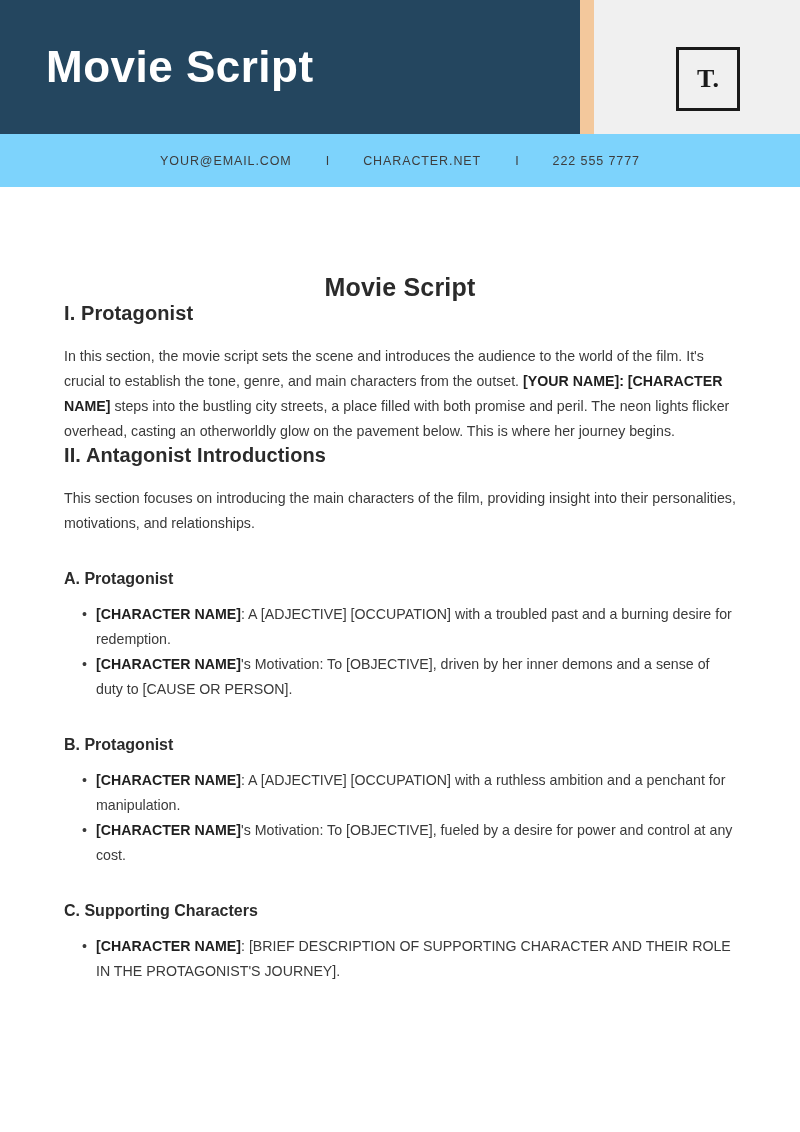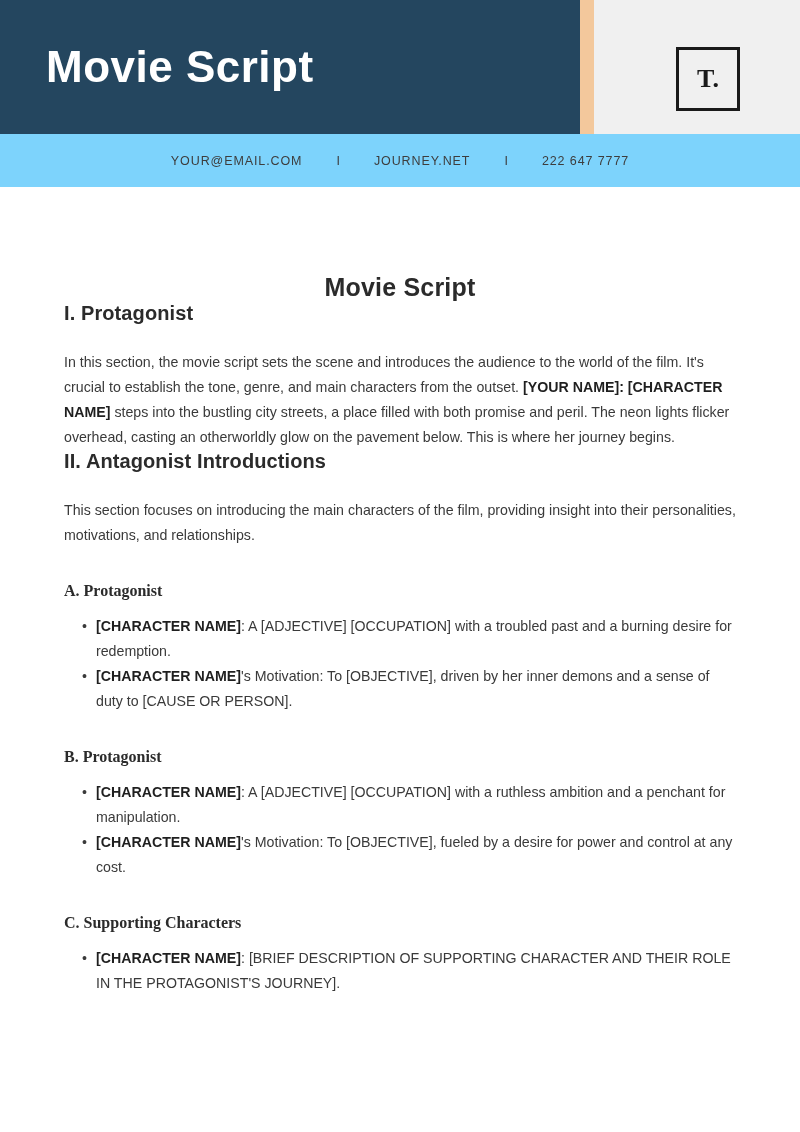--- a/index.html
+++ b/index.html
@@ -110,28 +110,27 @@
     color: #2b2b2b;
     margin: 0;
     letter-spacing: 0.1px;
   }
   .sec1 { margin-top: 62px; }
   .sec2 { margin-top: 44px; }
   p.para {
     font-size: 14.2px;
     line-height: 25px;
     color: #3a3a3a;
-    margin: 25px 0 0 0;
+    margin: 19px 0 0 0;
   }
   h3.sub {
     font-size: 16px;
     font-weight: bold;
     color: #2b2b2b;
     margin: 34px 0 0 0;
-    font-family: Liberation Serif, serif;
   }
   ul.bullets {
     margin: 14px 0 0 0;
     padding-left: 18px;
     list-style: none;
   }
   ul.bullets li {
     font-size: 14.2px;
     line-height: 25px;
     color: #3a3a3a;
@@ -157,23 +156,23 @@
   <div class="header-accent"></div>
   <div class="header-title">Movie Script</div>
   <div class="logo-box">
     <span>T.</span>
   </div>
 </div>
 
 <div class="contact-bar">
   <span class="contact-item">YOUR@EMAIL.COM</span>
   <span class="contact-sep">I</span>
-  <span class="contact-item">JOURNEY.NET</span>
+  <span class="contact-item">CHARACTER.NET</span>
   <span class="contact-sep">I</span>
-  <span class="contact-item">222 647 7777</span>
+  <span class="contact-item">222 555 7777</span>
 </div>
 
 <div class="doc">
 
   <div class="doc-title">Movie Script</div>
 
   <h2 class="section sec1">I. Protagonist</h2>
   <p class="para"><span>In this section, the movie script sets the scene and introduces the audience to the world of the film. It's crucial to establish the tone, genre, and main characters from the outset. </span><b>[YOUR NAME]: [CHARACTER NAME]</b><span> steps into the bustling city streets, a place filled with both promise and peril. The neon lights flicker overhead, casting an otherworldly glow on the pavement below. This is where her journey begins.</span></p>
 
   <h2 class="section sec2">II. Antagonist Introductions</h2>

